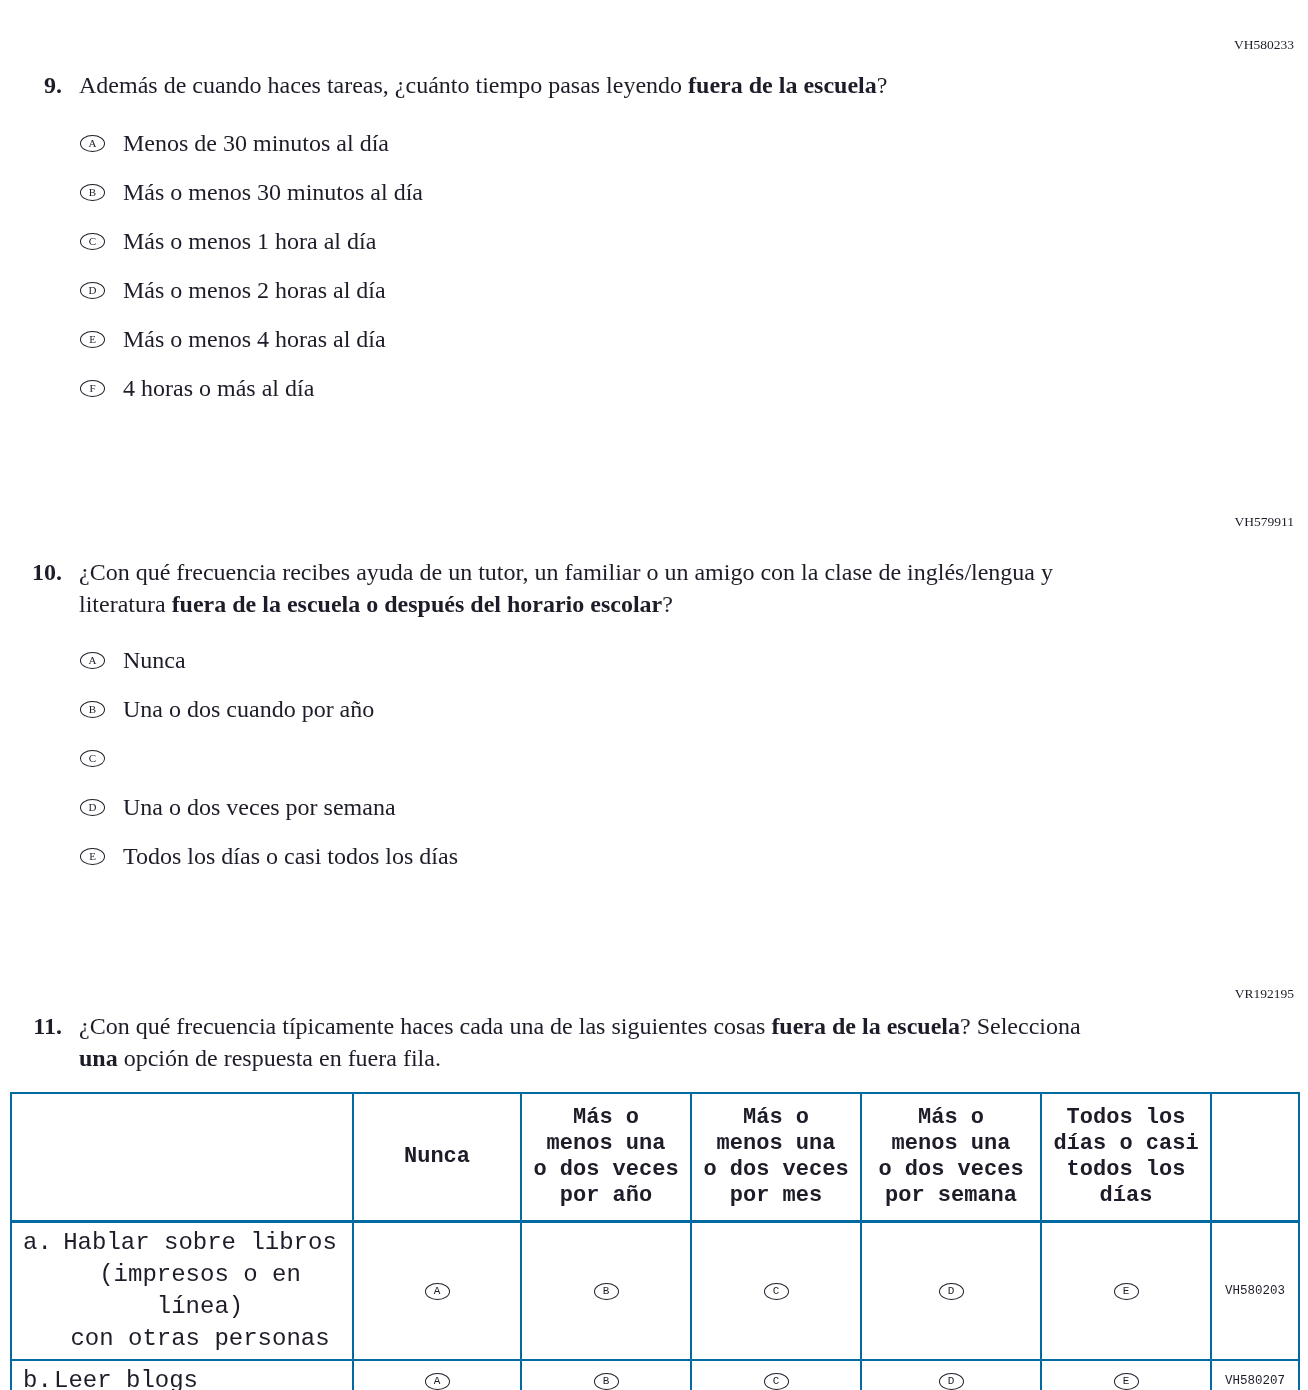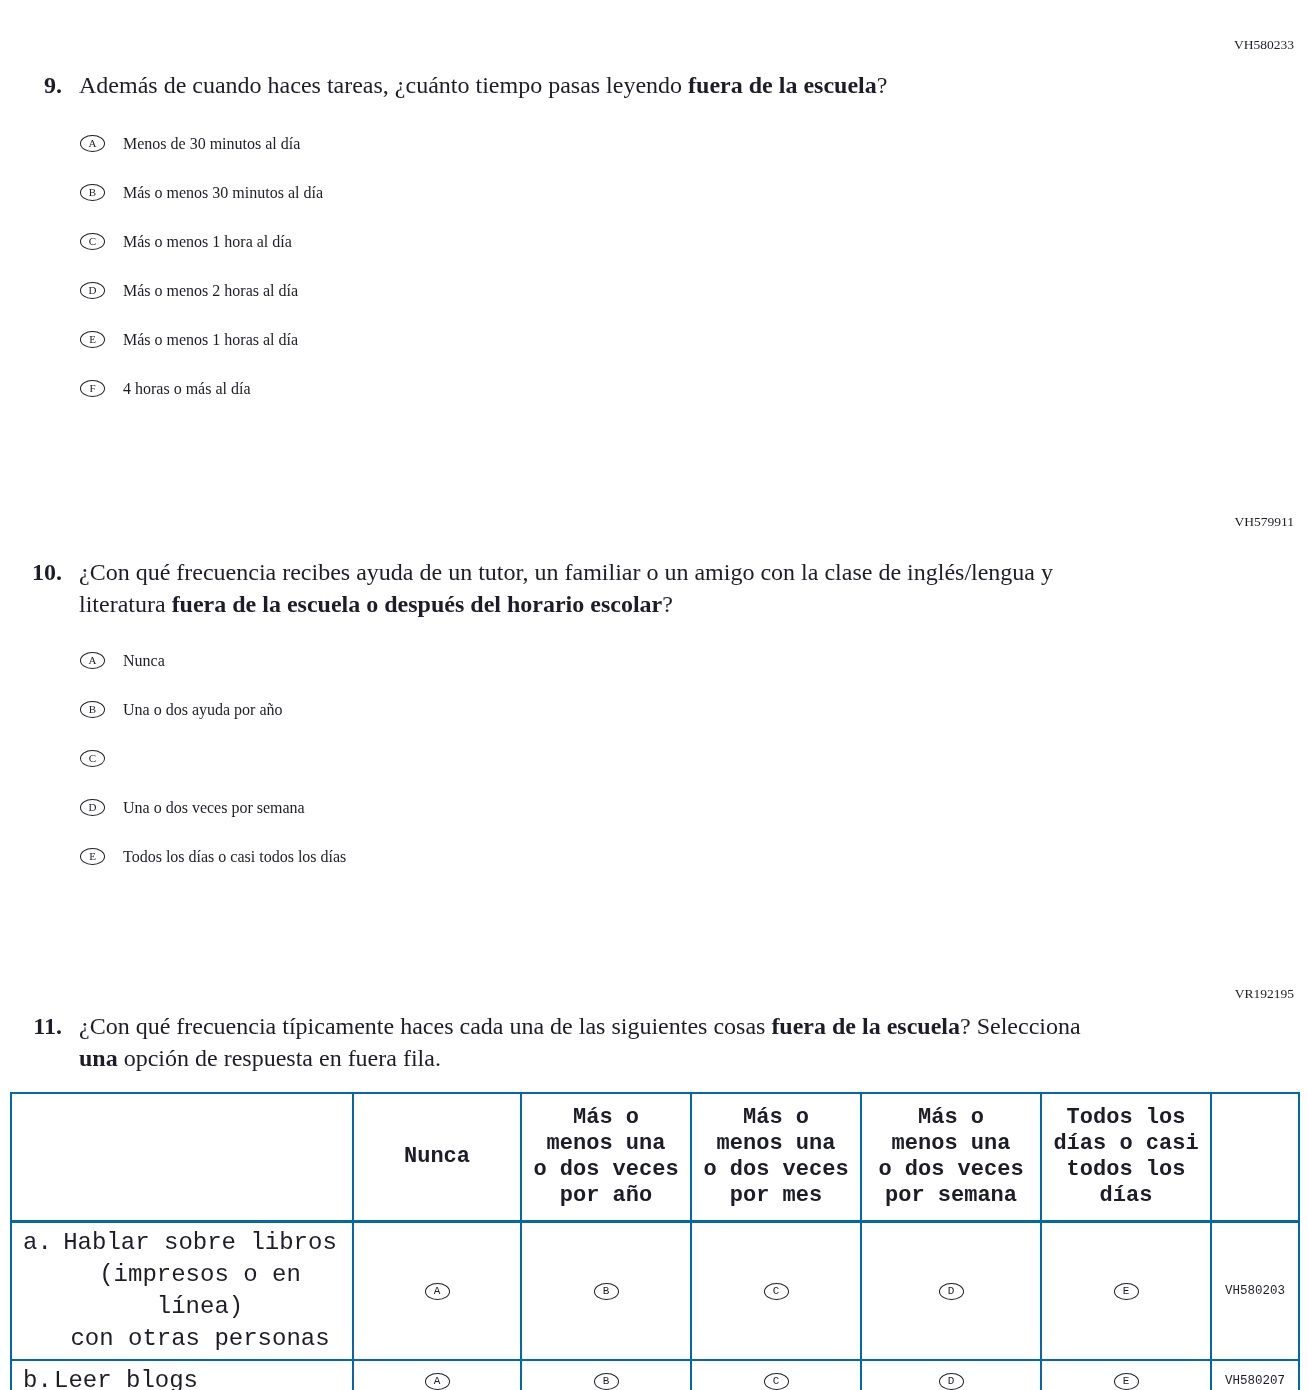--- a/index.html
+++ b/index.html
@@ -58,21 +58,21 @@
     height: 17px;
     border: 1.6px solid #1d1d29;
     border-radius: 50%;
     font-size: 11px;
     line-height: 1;
     flex: 0 0 25px;
     cursor: pointer;
   }
   .olabel {
     margin-left: 18px;
-    font-size: 16px;
+    font-size: 24px;
     line-height: 33px;
   }
 
   .preline { white-space: pre-line; }
 
   table.qtable {
     margin: 18px 0 0 10px;
     border-collapse: collapse;
     width: 1288px;
     table-layout: fixed;
@@ -137,21 +137,21 @@
   <li>
     <span class="bubble">C</span>
     <span class="olabel">Más o menos 1 hora al día</span>
   </li>
   <li>
     <span class="bubble">D</span>
     <span class="olabel">Más o menos 2 horas al día</span>
   </li>
   <li>
     <span class="bubble">E</span>
-    <span class="olabel">Más o menos 1 horas al día</span>
+    <span class="olabel">Más o menos 4 horas al día</span>
   </li>
   <li>
     <span class="bubble">F</span>
     <span class="olabel">4 horas o más al día</span>
   </li>
 </ul>
 
 <div class="code code-q10">VH579911</div>
 
 <section class="question" id="q10">
@@ -159,21 +159,21 @@
   <div class="qtext"><span>¿Con qué frecuencia recibes ayuda de un tutor, un familiar o un amigo con la clase de inglés/lengua y literatura </span><b>fuera de la escuela o después del horario escolar</b><span>?</span></div>
 </section>
 
 <ul class="options" id="q10-options">
   <li>
     <span class="bubble">A</span>
     <span class="olabel">Nunca</span>
   </li>
   <li>
     <span class="bubble">B</span>
-    <span class="olabel">Una o dos ayuda por año</span>
+    <span class="olabel">Una o dos cuando por año</span>
   </li>
   <li>
     <span class="bubble">C</span>
   </li>
   <li>
     <span class="bubble">D</span>
     <span class="olabel">Una o dos veces por semana</span>
   </li>
   <li>
     <span class="bubble">E</span>

